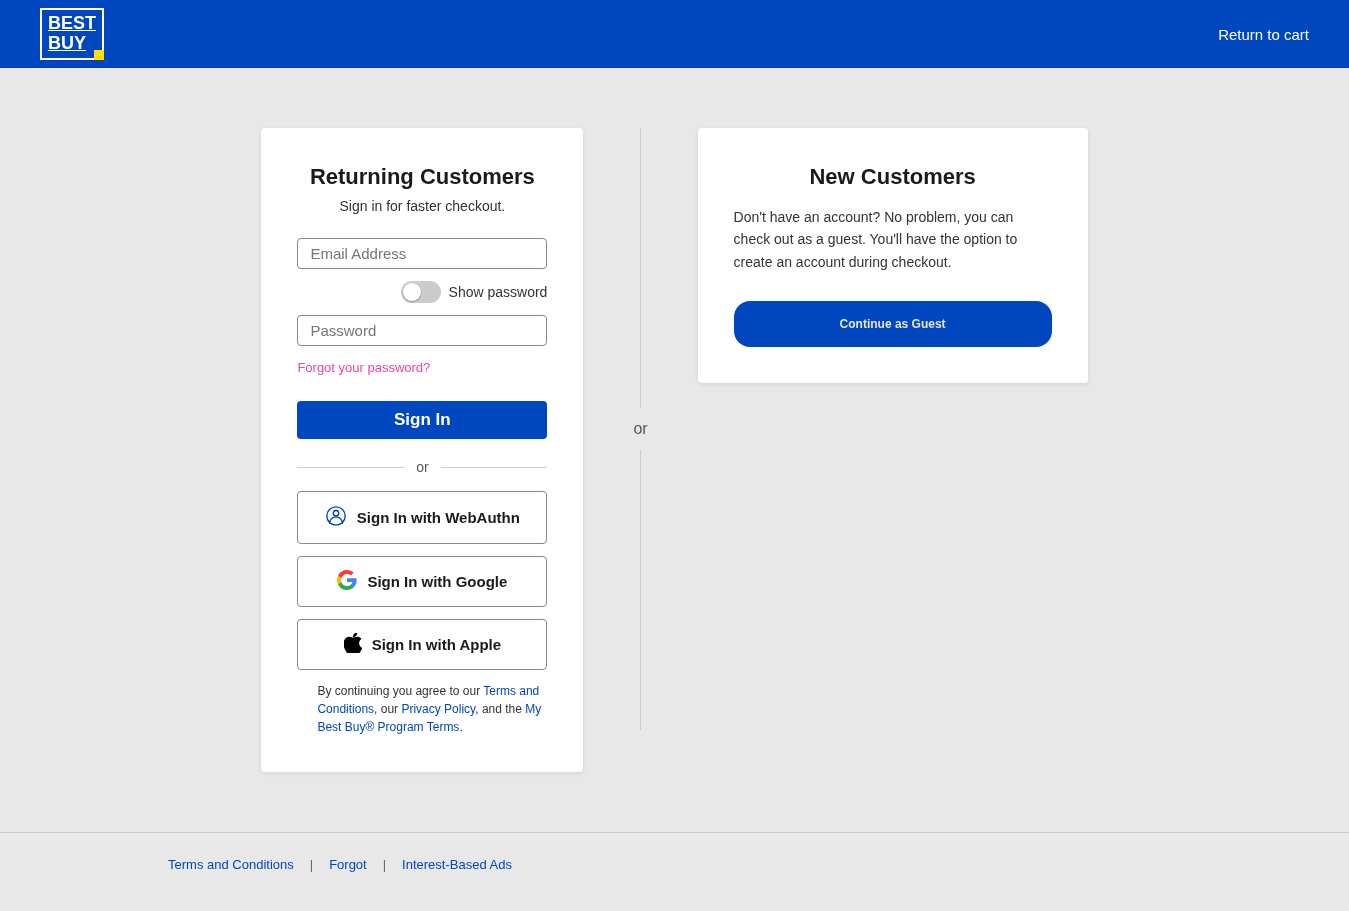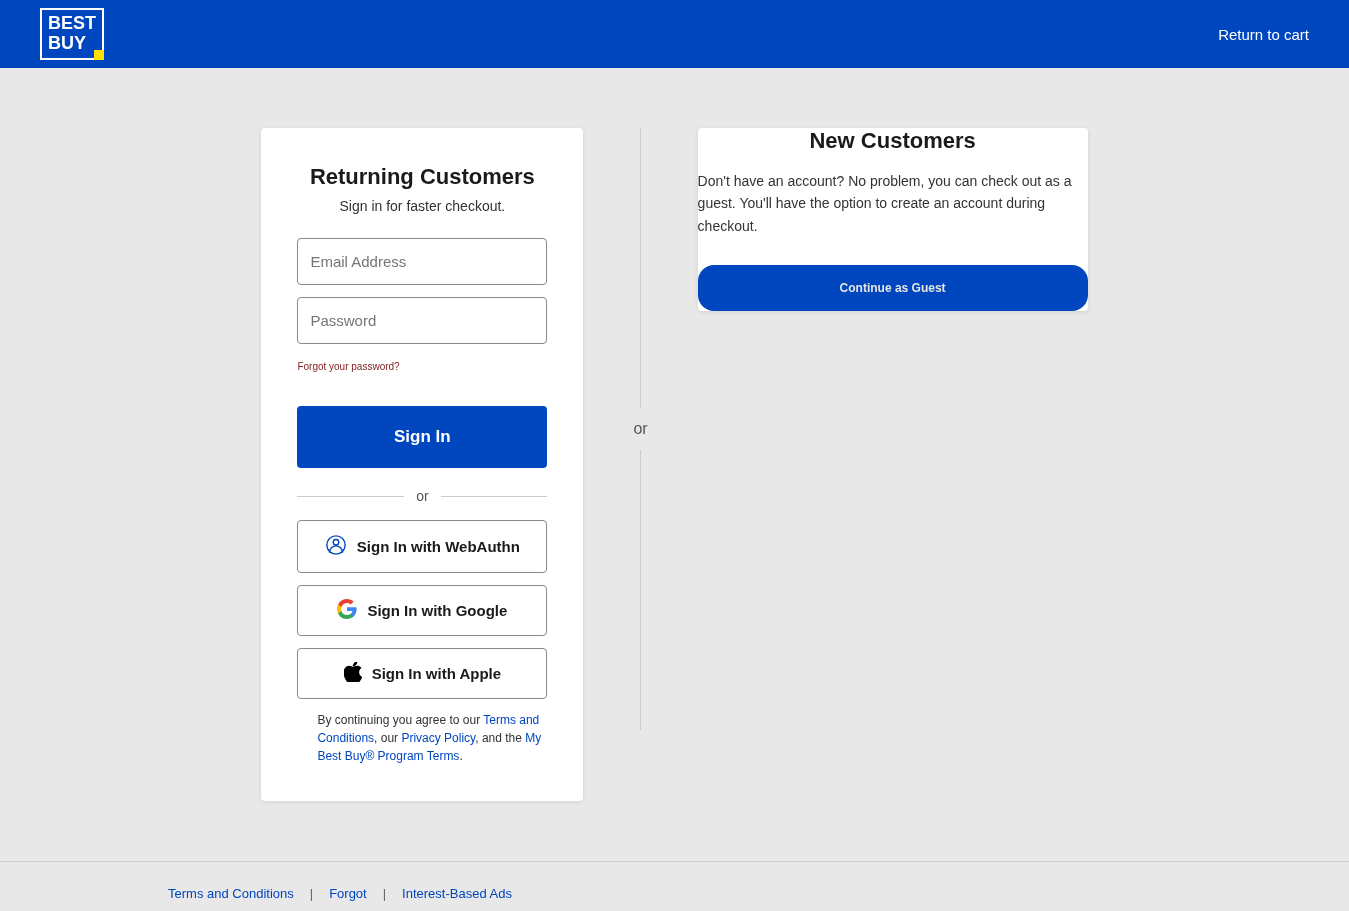--- a/index.html
+++ b/index.html
@@ -20,20 +20,21 @@
     }
     .logo-box {
       background: #0046be;
       color: white;
       font-weight: 900;
       font-size: 18px;
       line-height: 1.1;
       border: 2px solid white;
       padding: 4px 6px;
       position: relative;
+      text-decoration: underline;
     }
     .logo-box .tag {
       display: inline-block;
       background: #ffe000;
       width: 10px;
       height: 10px;
       position: absolute;
       bottom: -2px;
       right: -2px;
     }
@@ -74,21 +75,21 @@
       font-size: 14px;
       text-align: center;
       color: #333;
       margin-bottom: 24px;
     }
 
     .form-input {
       width: 100%;
       border: 1.5px solid #888;
       border-radius: 4px;
-      padding: 14px 12px;
+      padding: 6px 12px;
       font-size: 15px;
       color: #b91c1c;
       outline: none;
       margin-bottom: 12px;
       background: white;
     }
 
     .show-password-row {
       display: flex;
       align-items: center;
@@ -121,34 +122,34 @@
       border-radius: 50%;
       transition: transform 0.2s;
       box-shadow: 0 1px 2px rgba(0,0,0,0.3);
     }
     .show-password-label {
       font-size: 14px;
       color: #333;
     }
 
     .forgot-password {
-      font-size: 10px;
-      color: #7f1d1d;
+      font-size: 13px;
+      color: #ec4899;
       text-decoration: none;
-      margin-bottom: 28px;
+      margin-bottom: 20px;
       display: inline-block;
     }
 
     .sign-in-btn {
       width: 100%;
       background: #0046be;
       color: white;
       border: none;
       border-radius: 4px;
-      padding: 21px;
+      padding: 9px;
       font-size: 17px;
       font-weight: 700;
       cursor: pointer;
       margin-bottom: 20px;
       margin-top: 6px;
     }
 
     .or-divider {
       display: flex;
       align-items: center;
@@ -217,20 +218,21 @@
     .separator-or {
       font-size: 16px;
       color: #555;
       padding: 12px 0;
     }
 
     
     .new-customers-card {
       background: white;
       border-radius: 4px;
+      padding: 36px;
       width: 390px;
       box-shadow: 0 1px 4px rgba(0,0,0,0.1);
     }
     .new-card-title {
       font-size: 22px;
       font-weight: 700;
       text-align: center;
       margin-bottom: 16px;
       color: #1a1a1a;
     }
@@ -301,20 +303,27 @@
 </header>
 
 <div class="main-content">
 
   <div class="returning-card">
     <h2 class="card-title">Returning Customers</h2>
     <p class="card-subtitle">Sign in for faster checkout.</p>
 
     <input class="form-input" type="email" placeholder="Email Address" style="">
 
+    <div class="show-password-row">
+      <label class="toggle-switch">
+
+        <span class="toggle-slider"></span>
+      </label>
+      <span class="show-password-label">Show password</span>
+    </div>
 
     <input class="form-input" type="password" placeholder="Password" style="">
 
     <a href="#" class="forgot-password">Forgot your password?</a>
 
     <button class="sign-in-btn">Sign In</button>
 
     <div class="or-divider">
       <hr>
       <span class="or-text">or</span>

